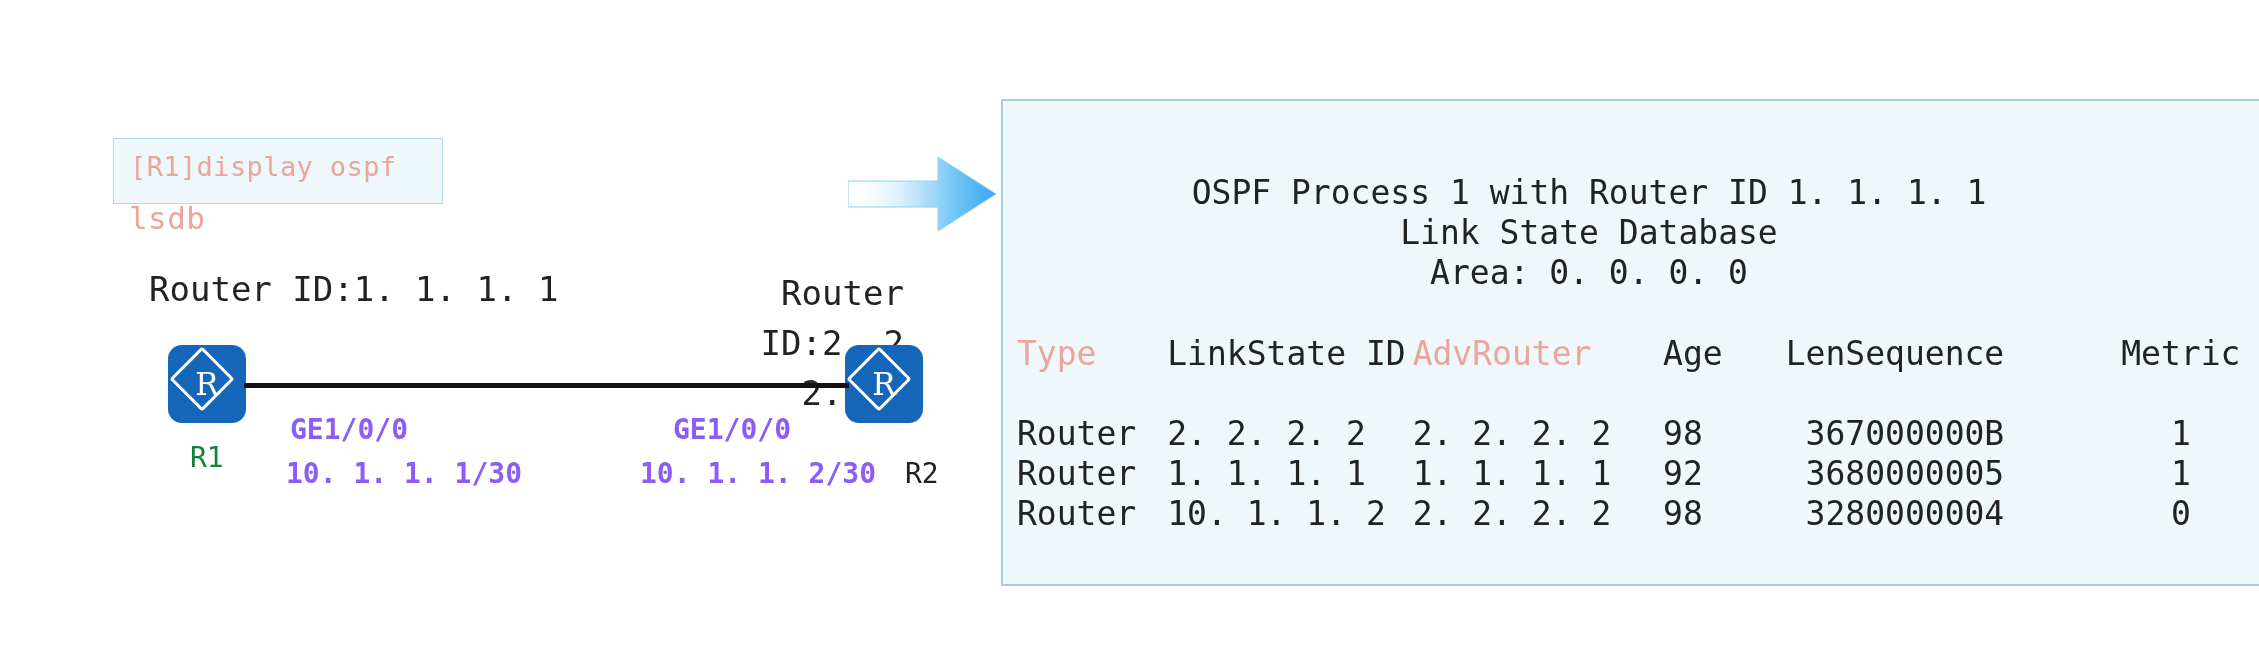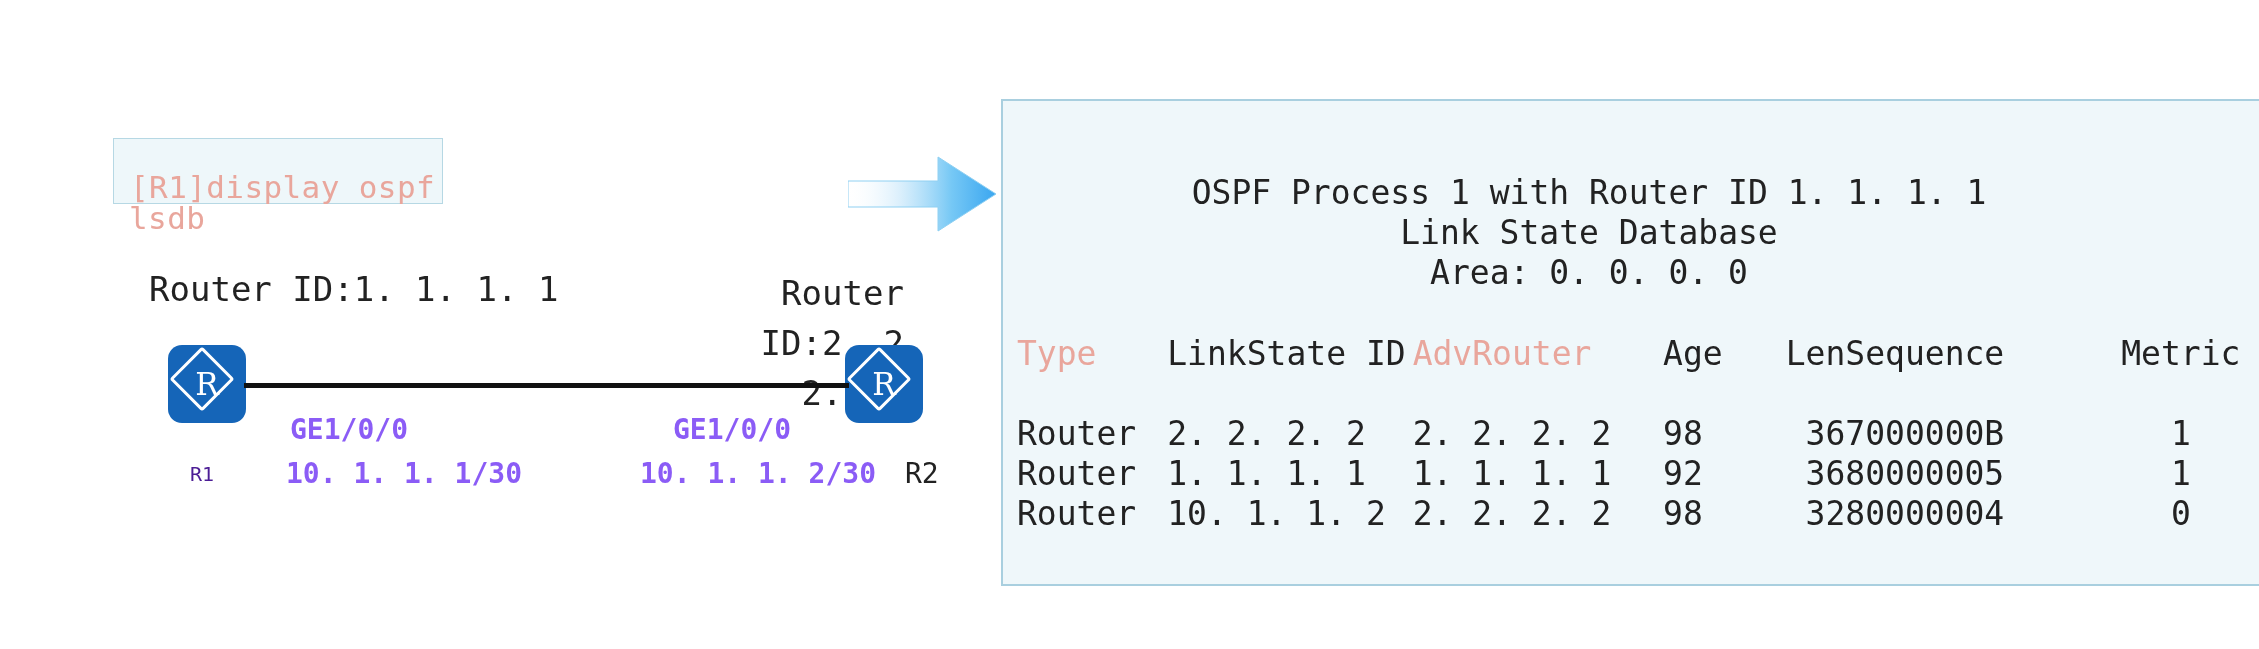--- a/index.html
+++ b/index.html
@@ -22,22 +22,22 @@
     top: 138px;
     width: 330px;
     height: 66px;
     box-sizing: border-box;
     background: #eef7fa;
     border: 1px solid #b6d8e4;
   }
   #cmd-box .cmd-line1 {
     position: absolute;
     left: 16px;
-    top: 28px;
-    font-size: 31px;
+    top: 8px;
+    font-size: 27px;
     line-height: 40px;
     letter-spacing: 0.4px;
     color: #e9a69c;
     white-space: pre;
     text-align: right;
   }
   #cmd-line2 {
     position: absolute;
     left: 129px;
     top: 198px;
@@ -121,24 +121,24 @@
     white-space: pre;
     font-weight: bold;
   }
   #iface-left   { left: 290px; top: 412px; }
   #iface-right  { left: 673px; top: 412px; }
   #ip-left      { left: 286px; top: 456px; }
   #ip-right     { left: 640px; top: 456px; }
   #label-r1 {
     position: absolute;
     left: 190px;
-    top: 456px;
-    font-size: 20px;
+    top: 440px;
+    font-size: 28px;
     line-height: 36px;
-    color: #4c1d95;
+    color: #15803d;
     white-space: pre;
   }
   #label-r2 {
     position: absolute;
     left: 905px;
     top: 456px;
     font-size: 28px;
     line-height: 36px;
     color: #222222;
     white-space: pre;

